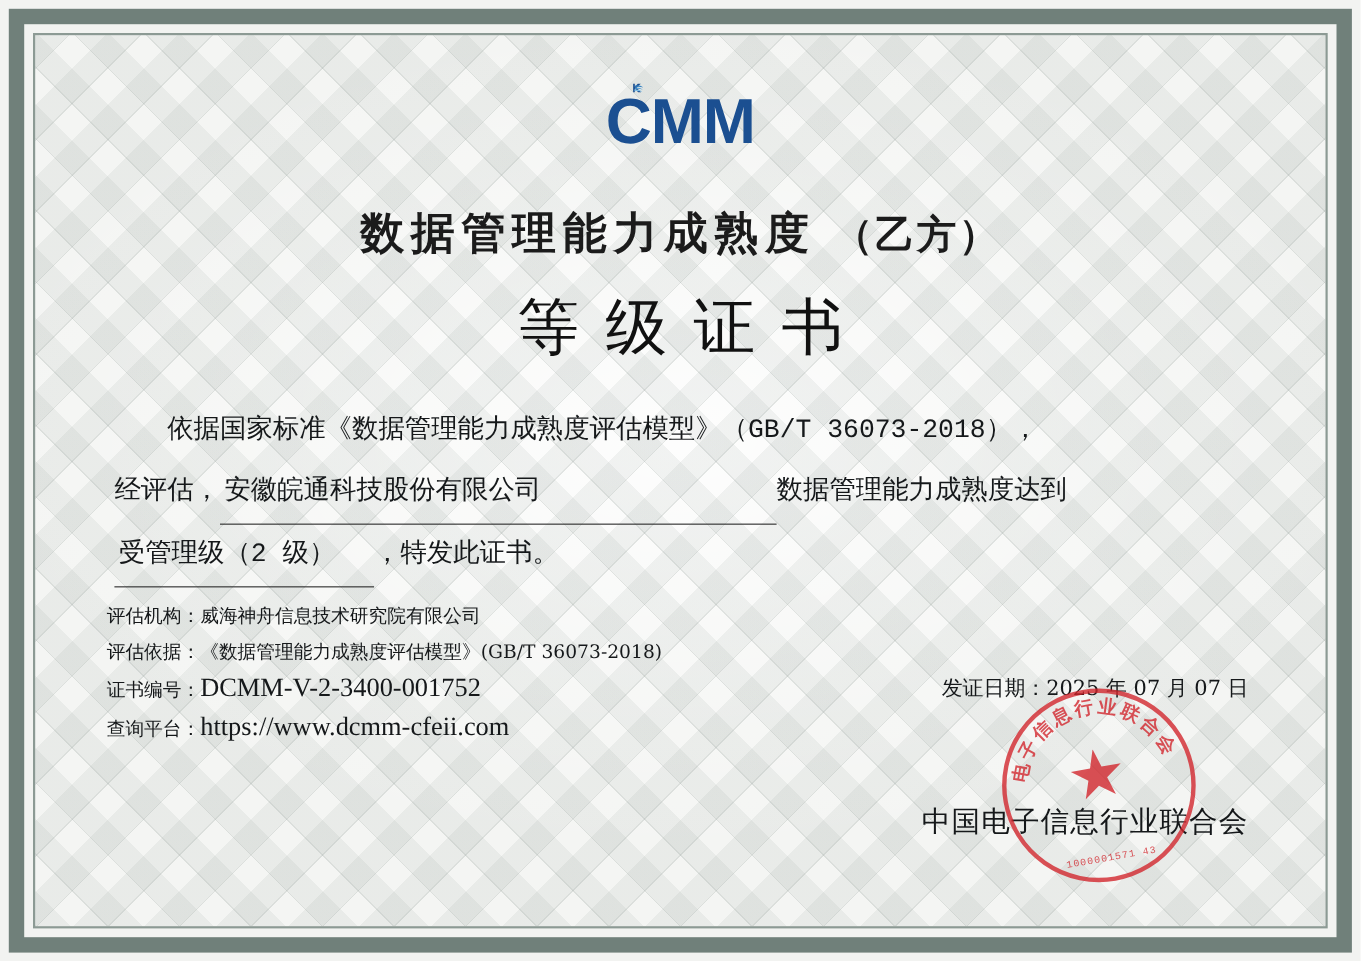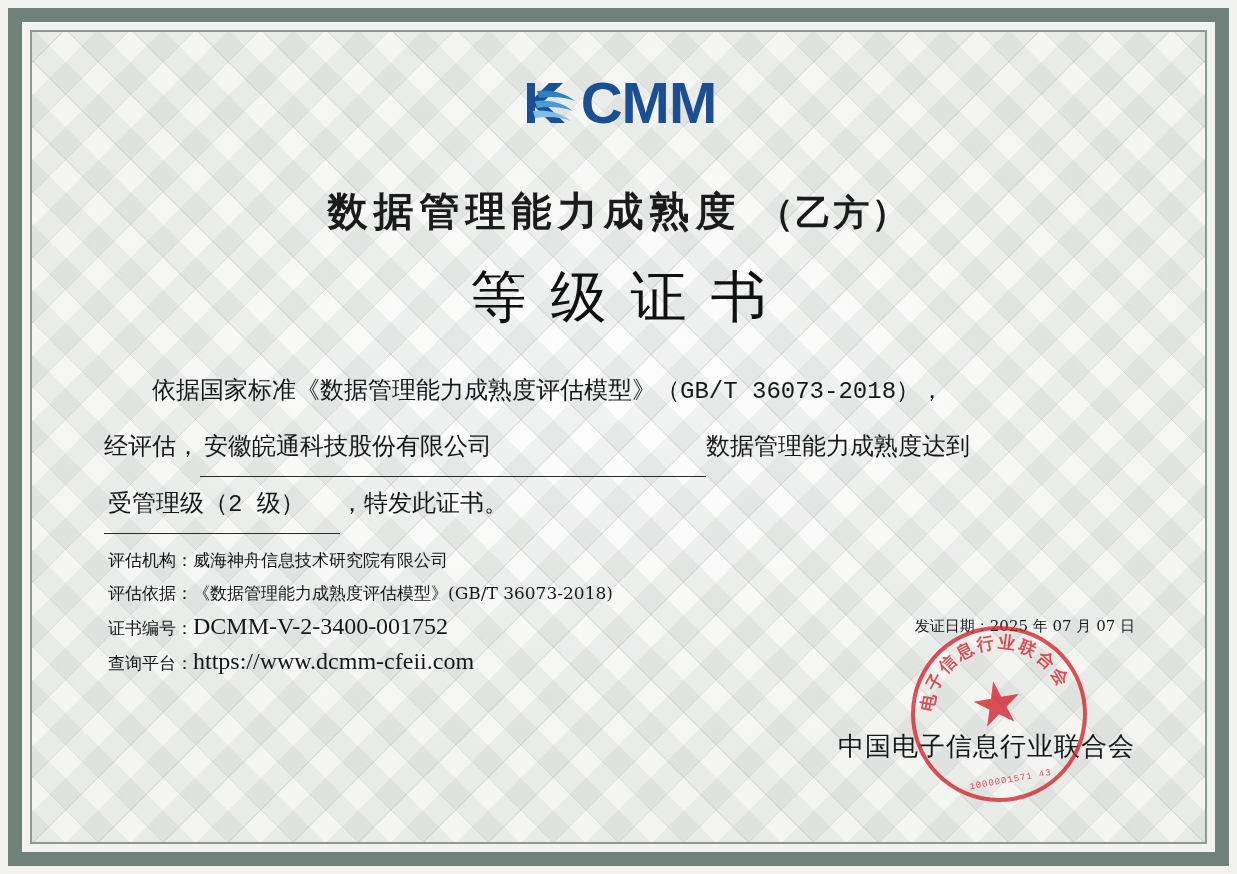--- a/index.html
+++ b/index.html
@@ -80,22 +80,23 @@
   .logo-row {
     position: absolute;
     top: 40px;
     left: 0;
     right: 0;
     text-align: center;
     height: 62px;
   }
   .logo-wrap {
     display: inline-flex;
-    align-items: center;
+    align-items: flex-start;
     height: 62px;
+    flex-direction: column;
   }
   .logo-mark {
     width: 58px;
     height: 52px;
     margin-right: 2px;
   }
   .logo-text {
     font-family: "Liberation Sans", sans-serif;
     font-weight: bold;
     font-size: 58px;
@@ -158,39 +159,39 @@
     vertical-align: baseline;
     padding: 0 4px;
   }
   .blank-company { width: 498px; }
   .blank-level { width: 228px; }
 
   
   .details {
     position: absolute;
     top: 512px;
-    left: 76px;
+    left: 65px;
     font-family: "DejaVu Serif", serif;
     font-size: 17px;
     color: #15181a;
     line-height: 33px;
   }
   .details .label { display: inline-block; }
   .details .value { font-family: "Liberation Serif", serif; font-size: 24px; }
   .details .value-cn { font-family: "DejaVu Serif", serif; font-size: 17px; }
   .details .value-mix { font-family: "DejaVu Serif", serif; font-size: 17px; }
 
   
   .dates {
     position: absolute;
     top: 578px;
     right: 70px;
     text-align: left;
     font-family: "DejaVu Serif", serif;
-    font-size: 15px;
+    font-size: 19px;
     color: #15181a;
     line-height: 33px;
   }
 
   
   .issuer {
     position: absolute;
     bottom: 78px;
     right: 70px;
     font-family: "DejaVu Serif", serif;

